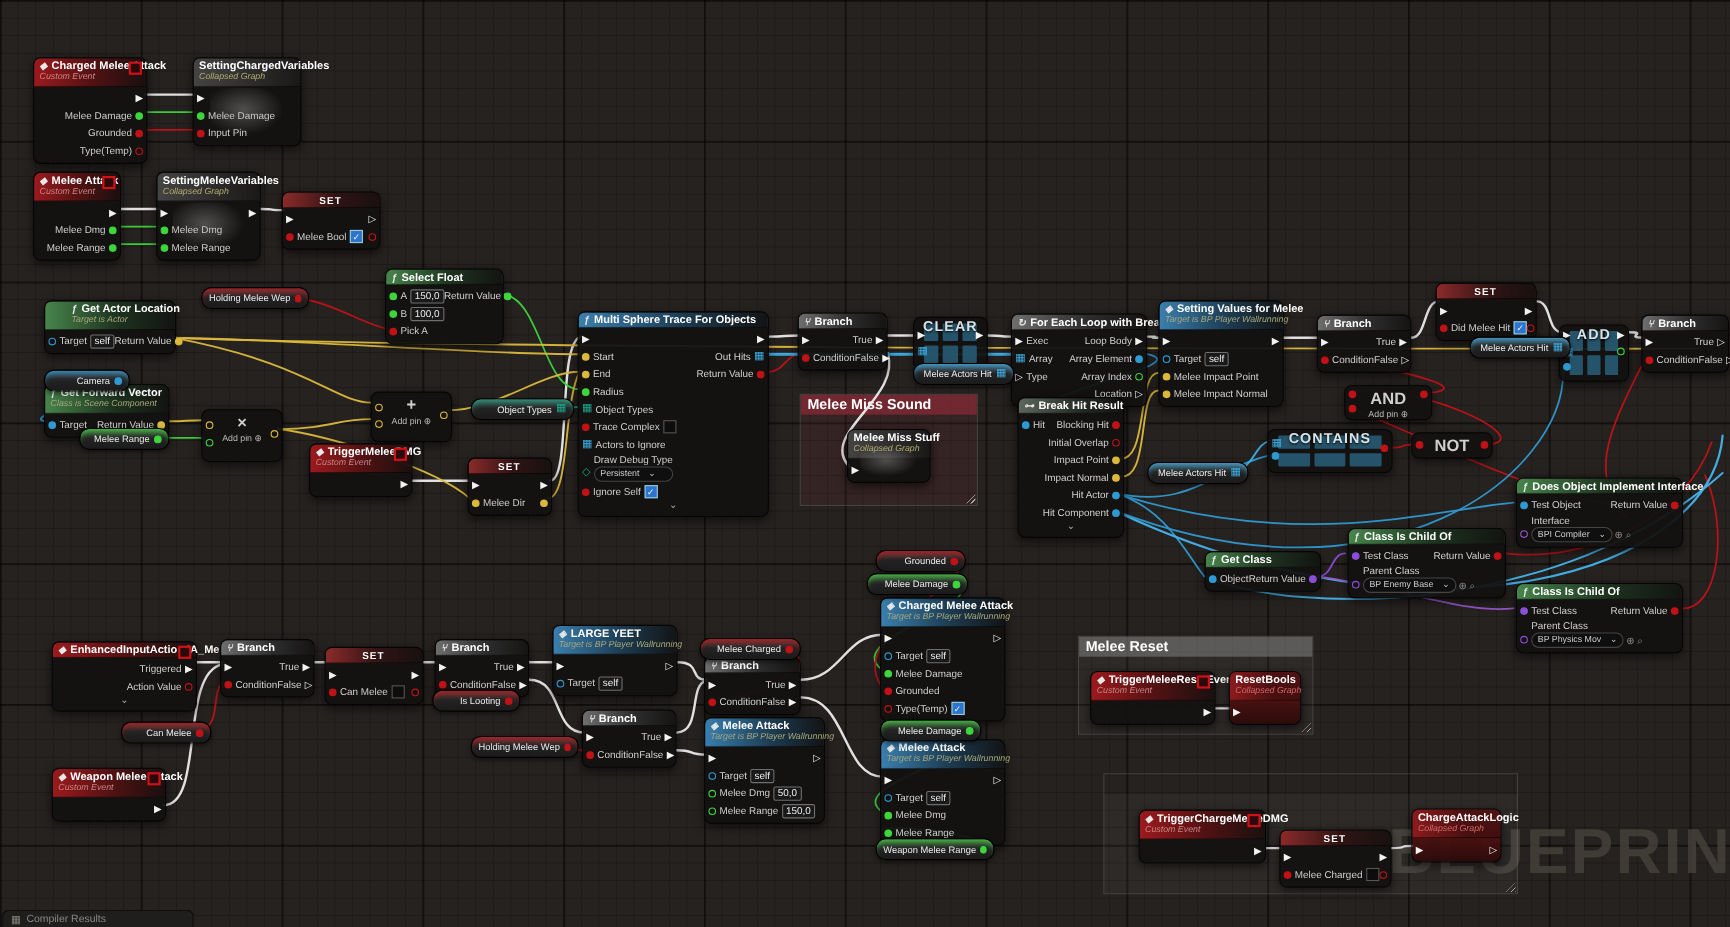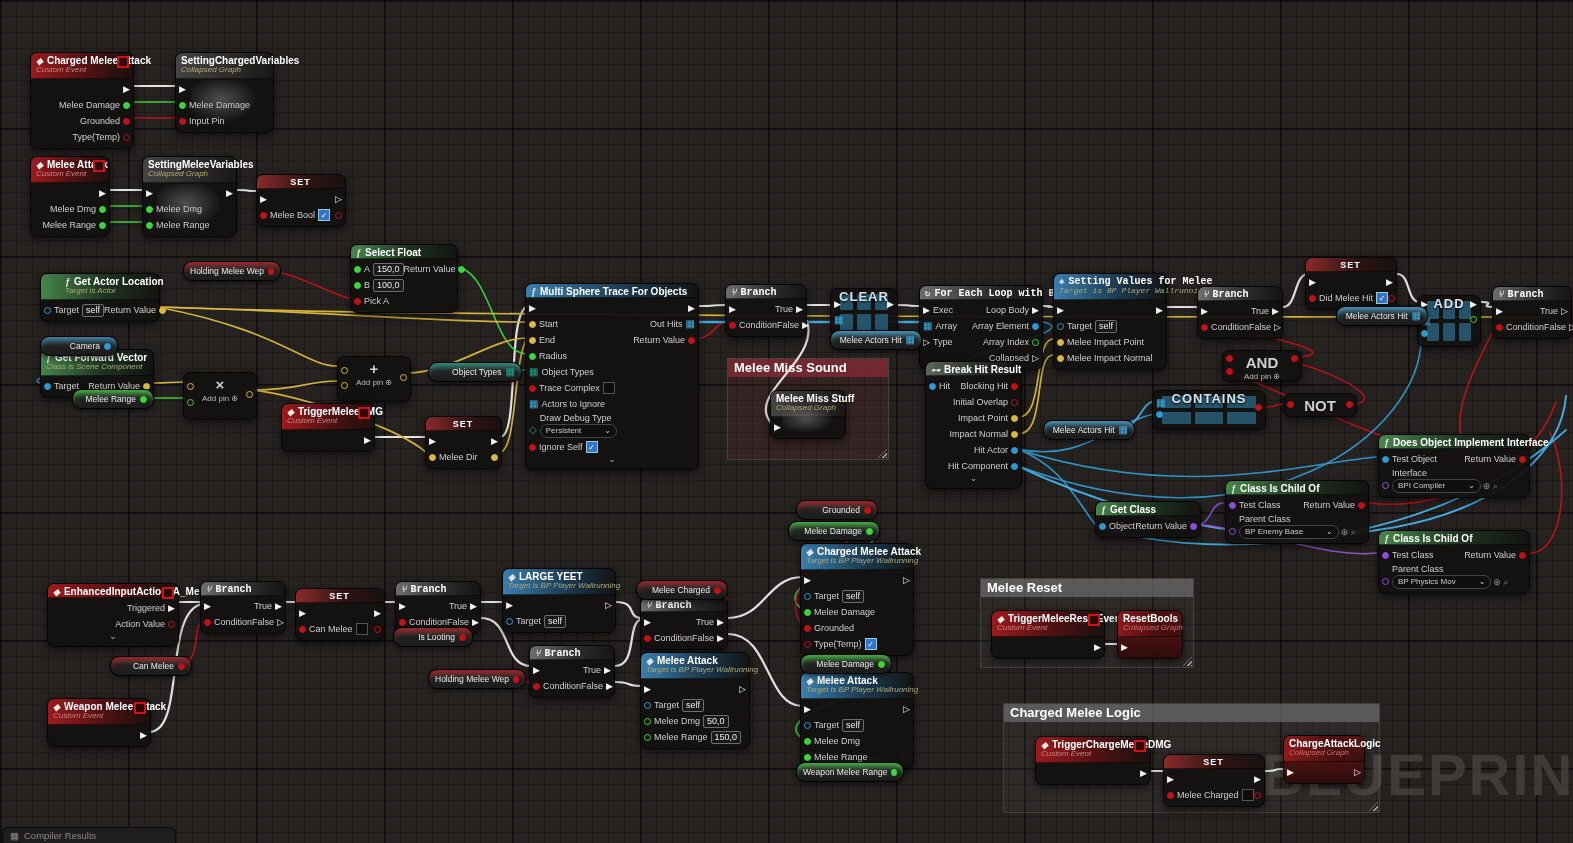--- a/index.html
+++ b/index.html
@@ -35,38 +35,38 @@
   .node.blob::after{content:"";position:absolute;left:15%;top:34%;width:70%;height:55%;
     background:radial-gradient(ellipse at 45% 45%,rgba(175,175,175,.38),rgba(40,40,40,0) 70%);pointer-events:none;}
   .hdr{position:relative;border-radius:6px 6px 0 0;padding:2px 6px 1px 5px;border-bottom:1px solid rgba(0,0,0,.55);}
   .hdr .ti{font-size:10px;font-weight:bold;color:#fff;white-space:nowrap;}
   .hdr .ic{font-style:italic;font-weight:bold;margin-right:4px;color:#e8e8e8;}
   .hdr .su{font-size:8px;font-style:italic;white-space:nowrap;margin-top:-1px;}
   .h-red   {background:linear-gradient(90deg,#9c1a1d,#551213 50%,rgba(40,12,12,.3));}
   .h-blue  {background:linear-gradient(90deg,#3a7fae,#1d3c52 55%,rgba(18,30,40,.2));}
   .h-green {background:linear-gradient(90deg,#47854b,#1e3320 55%,rgba(18,30,20,.2));}
   .h-grayg {background:linear-gradient(90deg,#5c665c,#242a24 60%,rgba(25,28,25,.2));}
-  .h-gray  {background:linear-gradient(90deg,#6e6e6e,#2e2e2e 55%,rgba(30,30,30,.2));font-family:Liberation Mono, monospace;}
+  .h-gray  {background:linear-gradient(90deg,#6e6e6e,#2e2e2e 55%,rgba(30,30,30,.2));}
   .h-col   {background:linear-gradient(90deg,rgba(110,110,110,.55),rgba(45,45,45,.25));}
   .h-colred{background:linear-gradient(90deg,#8c1b1d,#4a1011 60%,rgba(40,10,10,.3));}
   .h-set   {background:linear-gradient(90deg,rgba(150,45,45,.92),rgba(70,22,22,.55) 55%,rgba(40,15,15,.25));text-align:center;}
   .h-set .ti{font-size:9px;letter-spacing:1px;}
   .delg{position:absolute;right:4px;top:3px;width:8px;height:8px;border:2px solid #d01216;background:#2a0a0a;}
   .row{display:flex;justify-content:space-between;align-items:center;height:16px;padding:0 3px;}
   .row.tall{height:26px;align-items:flex-start;padding-top:1px;}
   .lc,.rc{display:flex;align-items:center;gap:3px;white-space:nowrap;}
   .lc .lb,.rc .lb{color:#cfcfcf;}
   .p{display:inline-block;}
   .pexec{font-size:9px;color:#f2f2f2;line-height:1;}
   .pcirc{width:7px;height:7px;border-radius:50%;border:1.5px solid;box-sizing:border-box;}
   .parr{font-size:10px;line-height:1;}
   .tx{background:#191919;border:1px solid #6e6e6e;border-radius:2px;color:#eee;padding:0 3px;font-size:9px;line-height:11px;}
   .cb{width:10px;height:10px;border:1px solid #555;background:#0d0d0d;display:inline-flex;align-items:center;justify-content:center;font-size:8px;color:#fff;}
   .cb.on{background:#2f74d0;border-color:#9cc;}
-  .sel{background:#0f0f0f;border:1px solid #444;border-radius:8px;color:#ccc;padding:0 5px;font-size:8px;line-height:12px;display:inline-flex;gap:23px;align-items:center;}
+  .sel{background:#0f0f0f;border:1px solid #444;border-radius:8px;color:#ccc;padding:0 5px;font-size:8px;line-height:12px;display:inline-flex;gap:8px;align-items:center;}
   .mag{color:#8a8a8a;font-size:9px;margin-left:2px;}
   .chev{text-align:center;color:#aaa;font-size:9px;height:11px;line-height:9px;}
   .tallwrap{display:flex;flex-direction:column;gap:1px;}
   
   .compact .big{text-align:center;font-size:15px;font-weight:bold;color:#cfcfcf;line-height:1.1;margin-top:4px;}
   .compact .sub{text-align:center;font-size:8px;color:#bbb;}
   .apin{position:absolute;}
   .agrid{position:absolute;inset:5px 9px;display:grid;grid-template-columns:repeat(3,1fr);grid-template-rows:repeat(2,1fr);gap:4px;opacity:.8;}
   .agrid div{background:#2a647f;border-radius:1px;}
   .arrayop .big{position:relative;text-align:center;font-size:13px;font-weight:bold;letter-spacing:1px;color:#d8e2e8;text-shadow:0 1px 2px #000;}
@@ -90,21 +90,20 @@
         <div class="bar">Melee Miss Sound</div>
         <div class="bod"></div>
         <div class="rz"></div>
       </div>
       <div class="comment gray" style="left: 980px; top: 578px; width: 212px; height: 88px;">
         <div class="bar">Melee Reset</div>
         <div class="bod"></div>
         <div class="rz"></div>
       </div>
       <div class="comment gray" style="left: 1003px; top: 703px; width: 375px; height: 108px;">
-        <div class="bar">Charged Melee Logic</div>
         <div class="bod"></div>
         <div class="rz"></div>
       </div>
     </div>
   <svg id="wires" width="1573" height="843">
       <path d="M132,86 C156.75,86 152.25,86 177,86" fill="none" stroke="#ececec" stroke-width="2.2" stroke-linecap="round" opacity="0.95"></path>
       <path d="M110,190 C129.25,190 125.75,190 145,190" fill="none" stroke="#ececec" stroke-width="2.2" stroke-linecap="round" opacity="0.95"></path>
       <path d="M237,190 C255,190 240,191 258,191" fill="none" stroke="#ececec" stroke-width="2.2" stroke-linecap="round" opacity="0.95"></path>
       <path d="M375,437 C403.6,437 398.4,437 427,437" fill="none" stroke="#ececec" stroke-width="2.2" stroke-linecap="round" opacity="0.95"></path>
       <path d="M500,437 C520,437 506,312 528,306" fill="none" stroke="#ececec" stroke-width="2.2" stroke-linecap="round" opacity="0.95"></path>
@@ -573,21 +572,21 @@
               <span class="lb">Type</span>
             </span>
             <span class="rc">
               <span class="lb">Array Index</span>
               <span class="p pcirc" style="border-color: rgb(61, 214, 61);"></span>
             </span>
           </div>
           <div class="row">
             <span></span>
             <span class="rc">
-              <span class="lb">Collapsed</span>
+              <span class="lb">Location</span>
               <span class="p pexec">▷</span>
             </span>
           </div>
         </div>
       </div>
       <div class="node " style="left: 925px; top: 361px; width: 95px;">
         <div class="hdr h-grayg" style="height: 10px;"><span class="ic">⊶</span><span class="ti">Break Hit Result</span></div>
         <div style="padding: 2px 0px 3px;">
           <div class="row">
             <span class="lc">
@@ -631,21 +630,21 @@
             <span></span>
             <span class="rc">
               <span class="lb">Hit Component</span>
               <span class="p pcirc" style="border-color: rgb(47, 154, 210); background: rgb(47, 154, 210);"></span>
             </span>
           </div>
           <div class="chev">⌄</div>
         </div>
       </div>
       <div class="node " style="left: 1053px; top: 273px; width: 112px;">
-        <div class="hdr h-blue" style="height: 22px; font-family: Liberation Mono, monospace;"><span class="ic">◈</span><span class="ti">Setting Values for Melee</span><div class="su" style="color: rgb(168, 168, 122);">Target is BP Player Wallrunning</div></div>
+        <div class="hdr h-blue" style="height: 22px;"><span class="ic">◈</span><span class="ti">Setting Values for Melee</span><div class="su" style="color: rgb(168, 168, 122);">Target is BP Player Wallrunning</div></div>
         <div style="padding: 2px 0px 3px;">
           <div class="row">
             <span class="lc">
               <span class="p pexec">▶</span>
             </span>
             <span class="rc">
               <span class="p pexec">▶</span>
             </span>
           </div>
           <div class="row">

